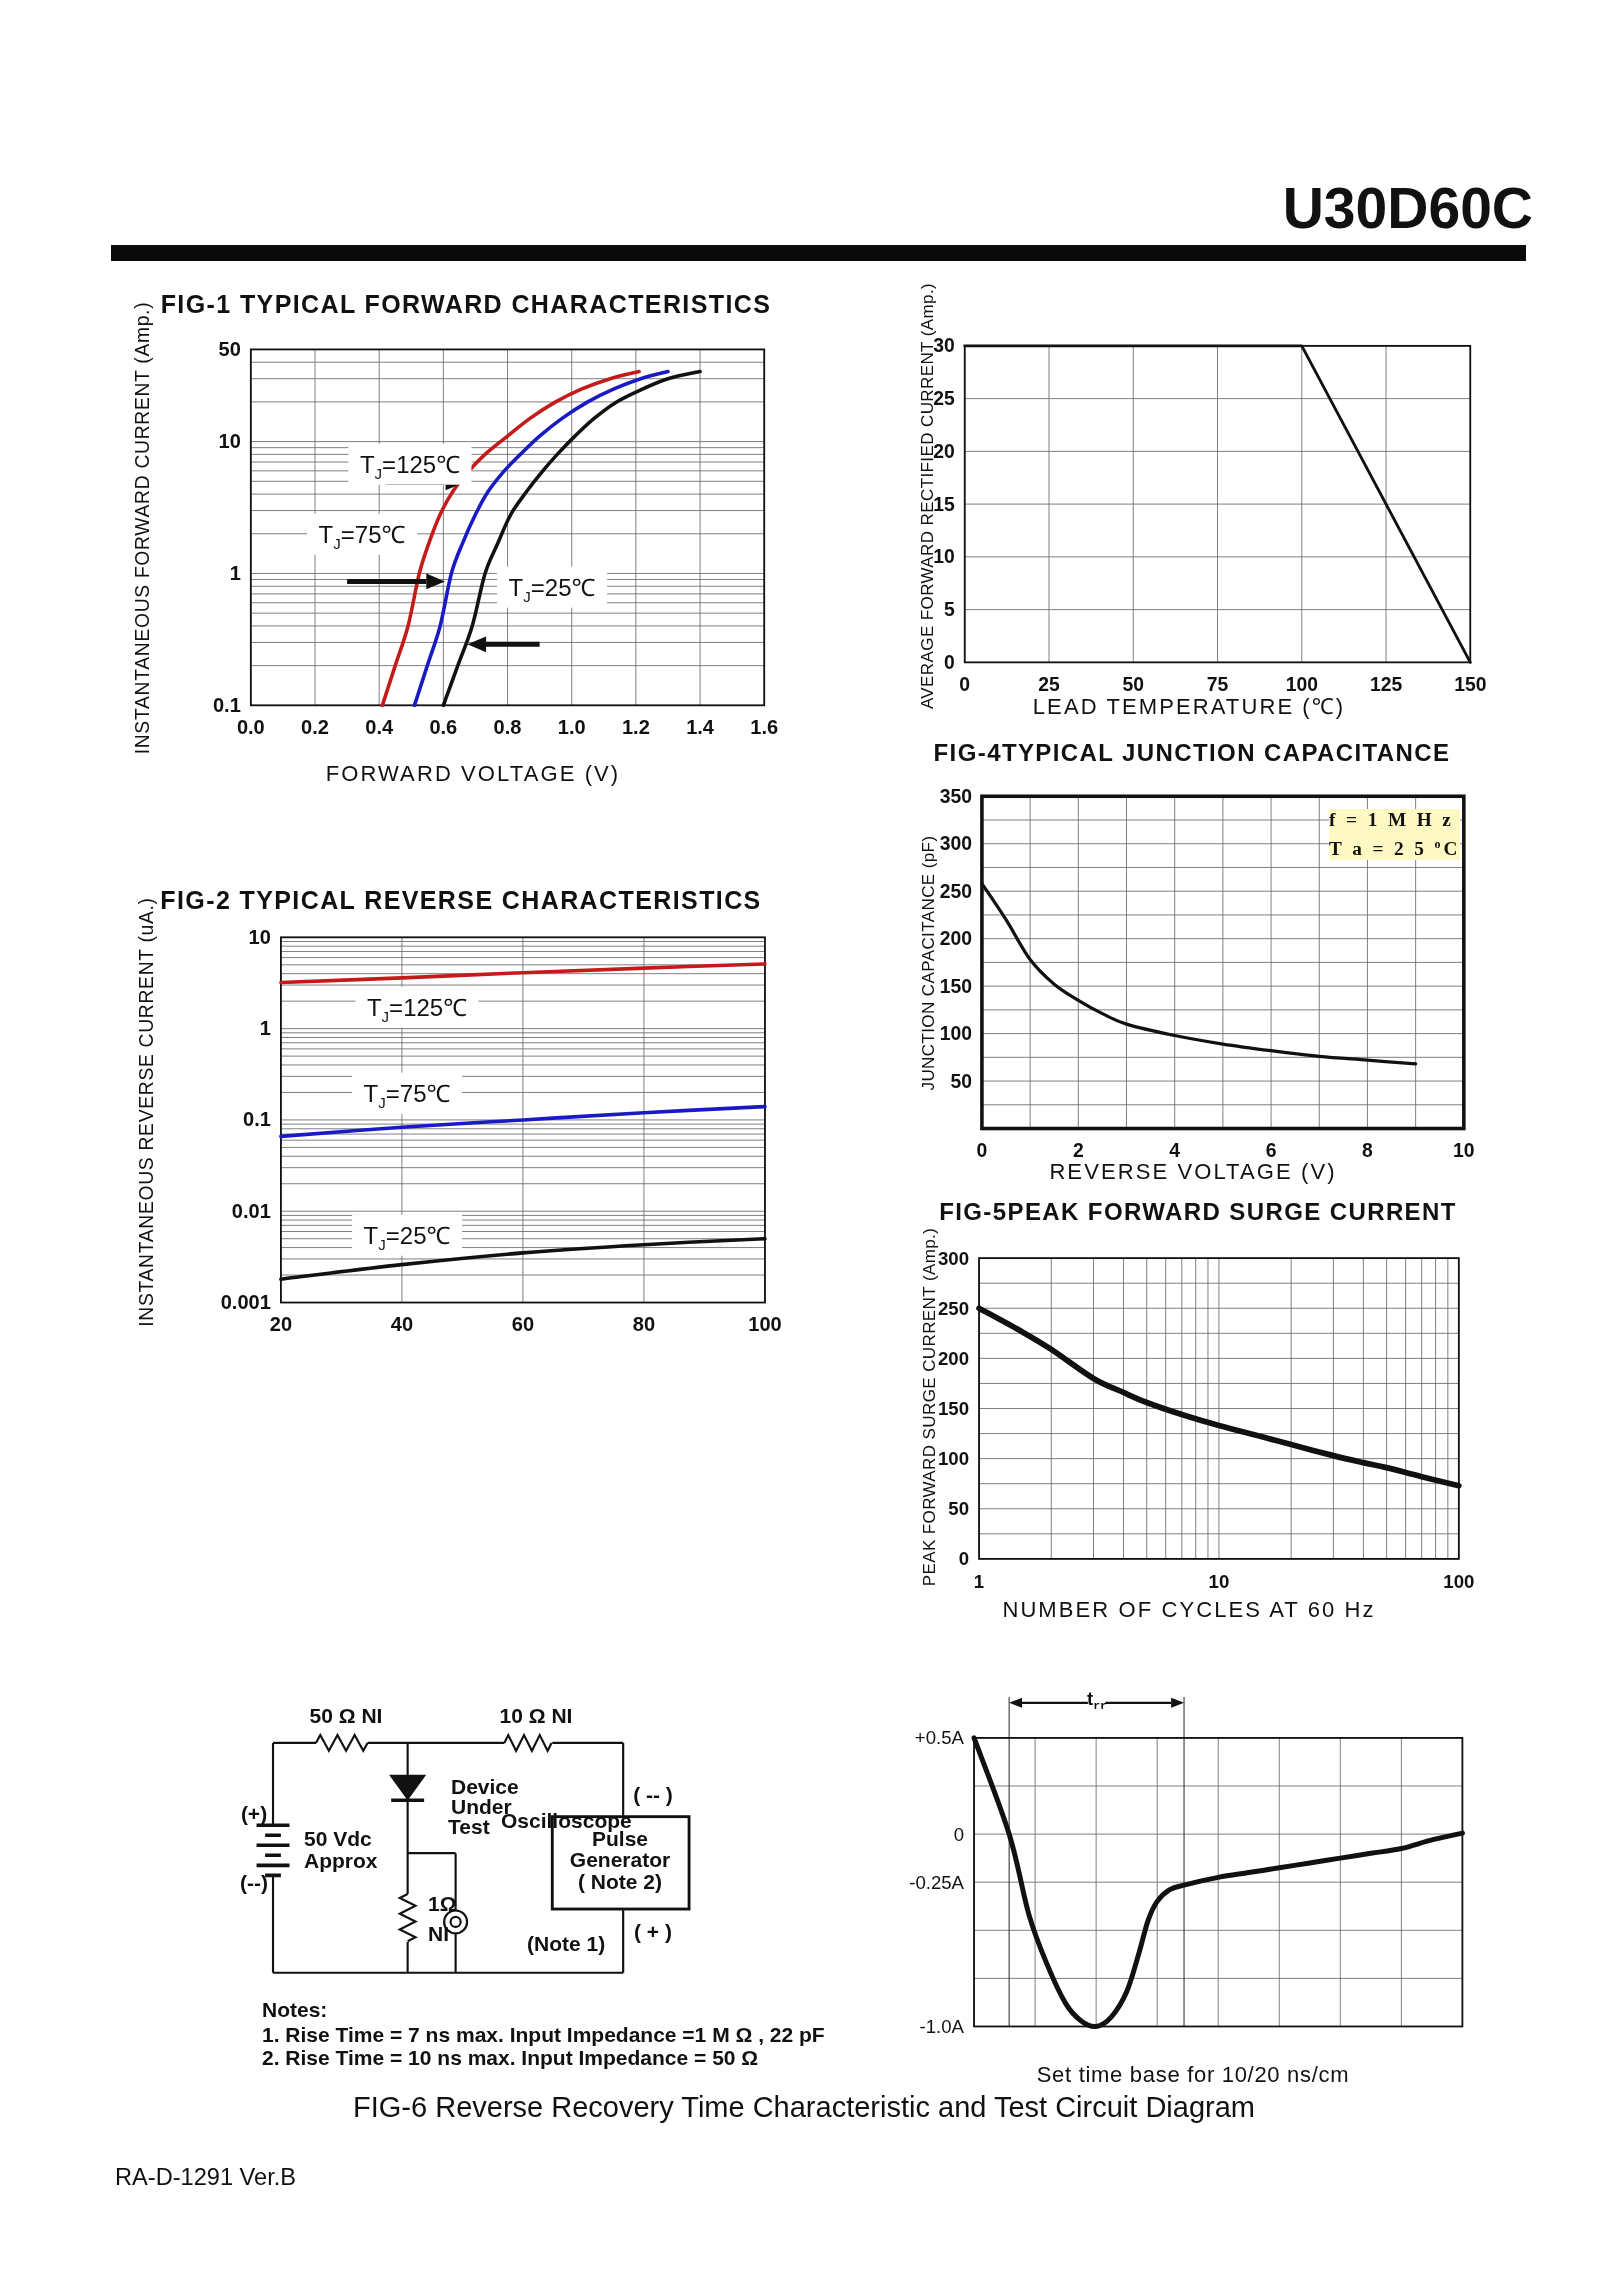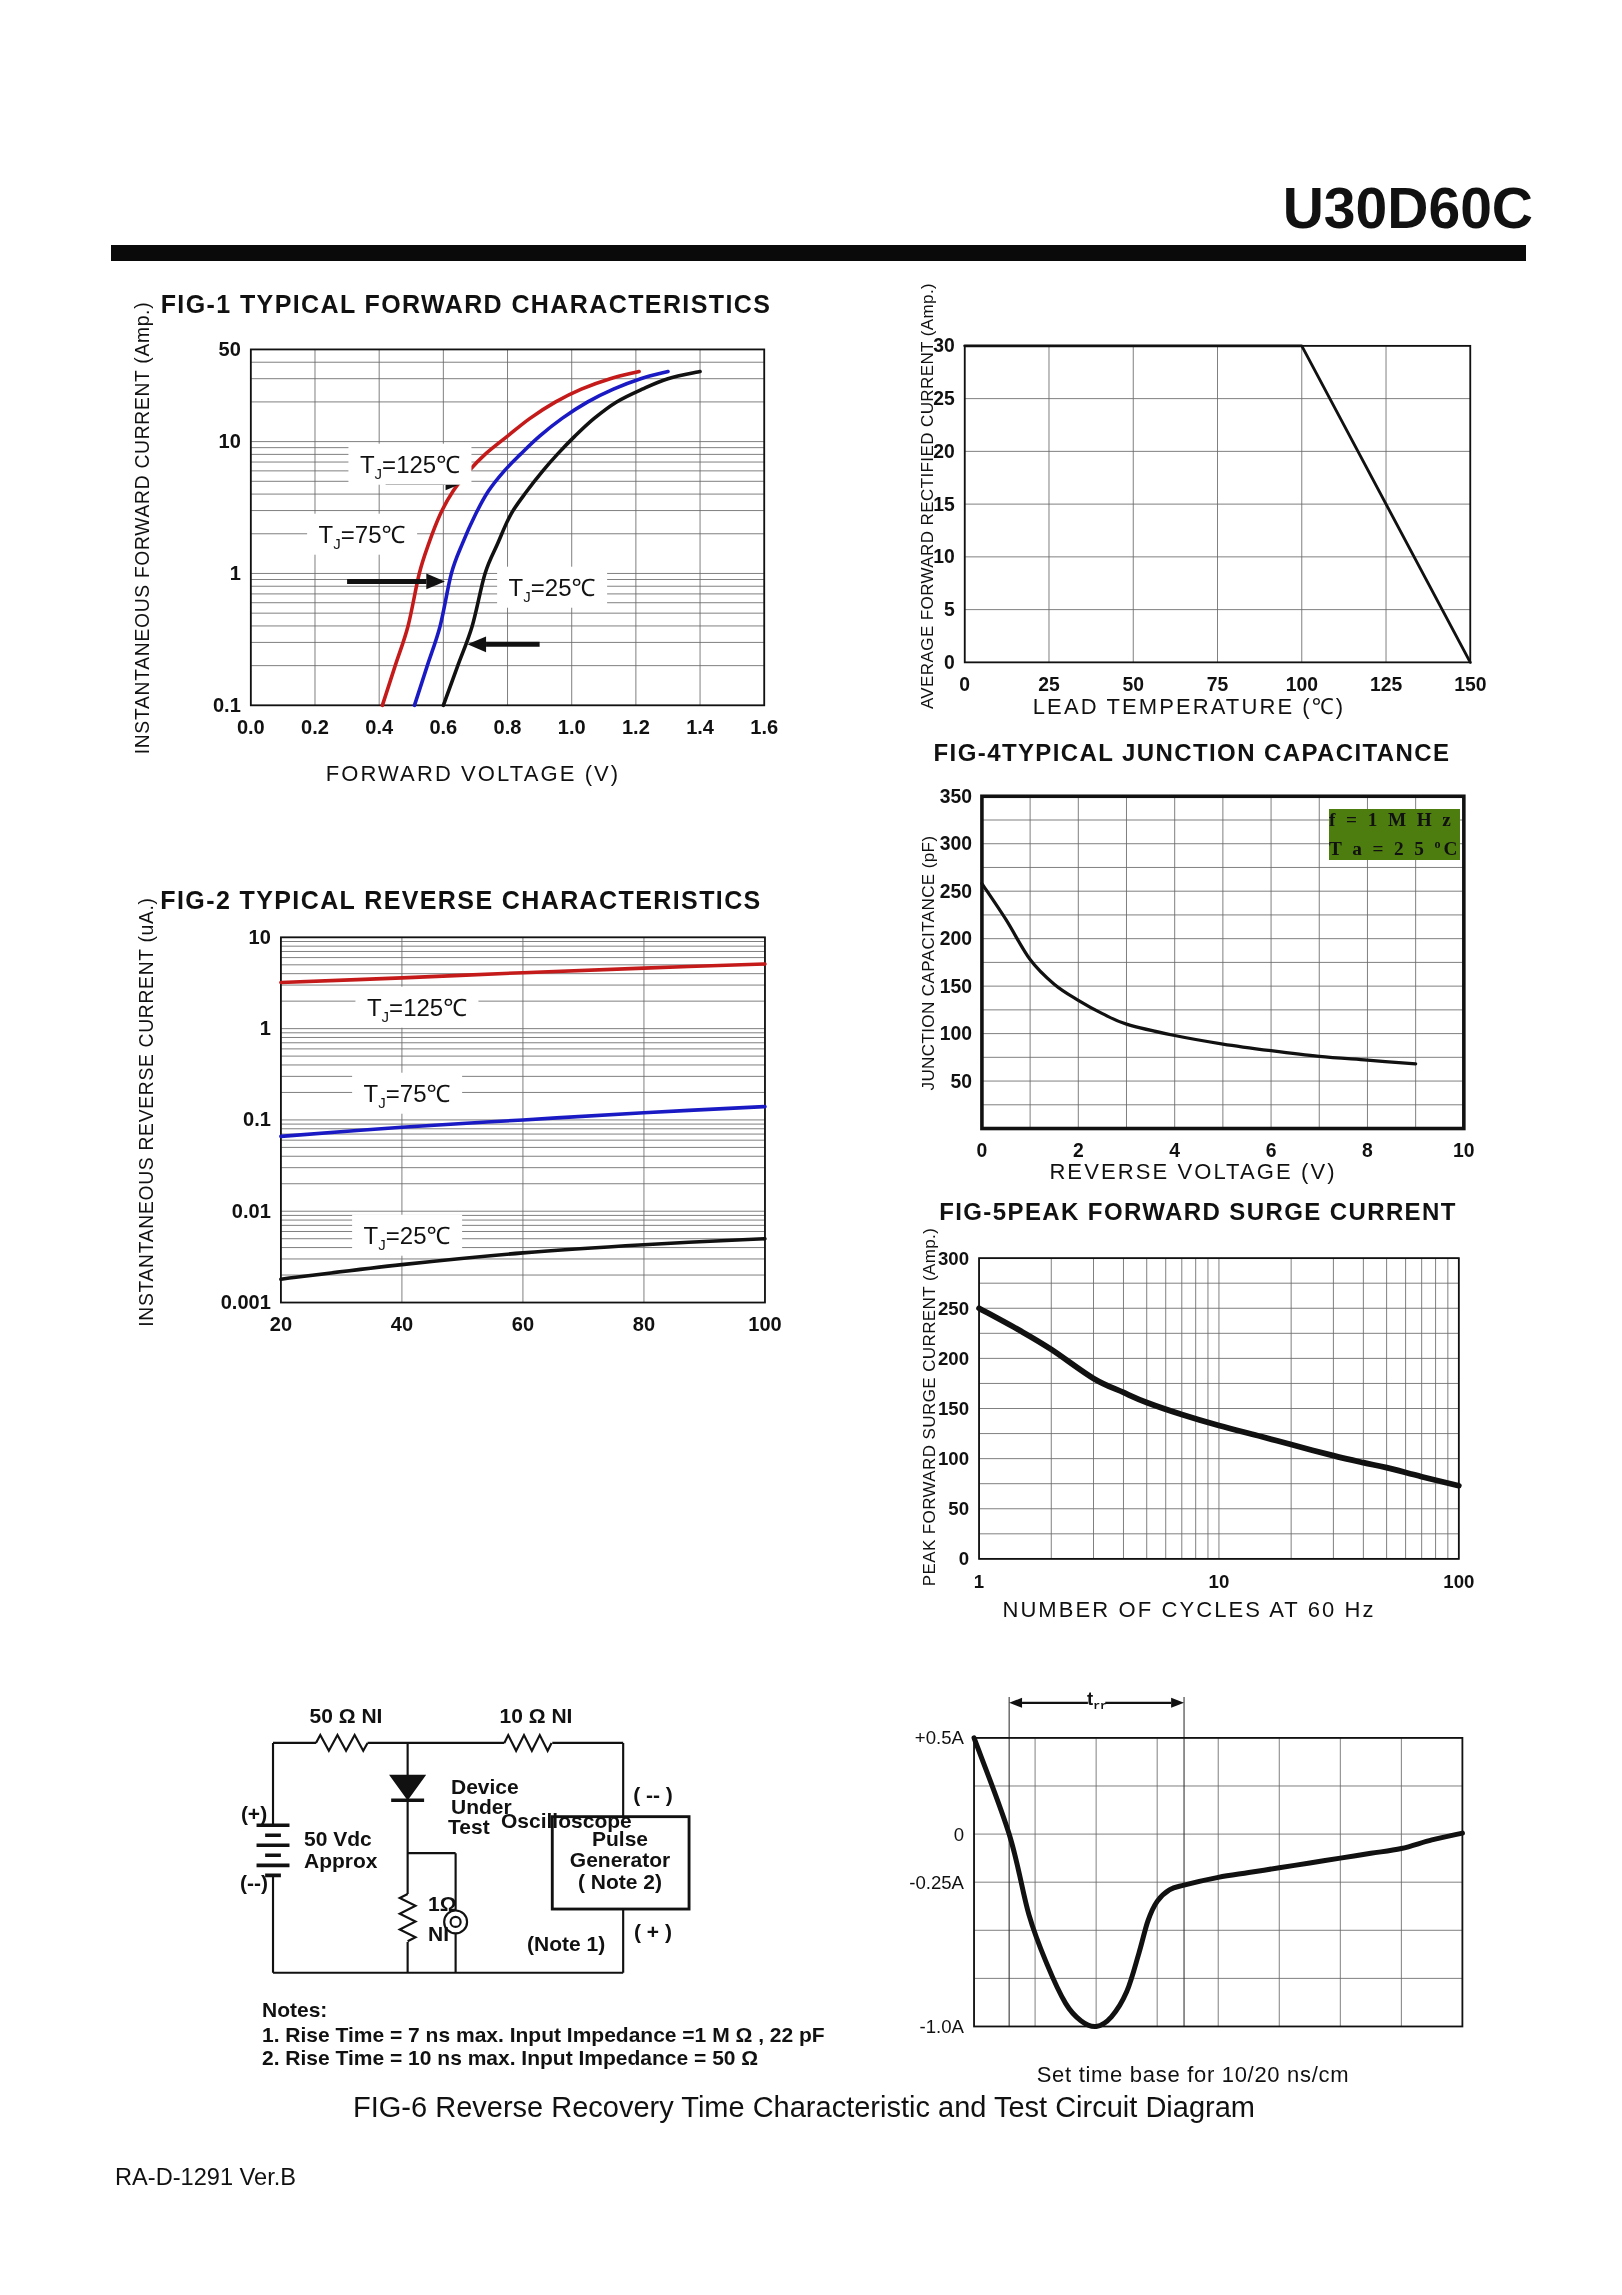--- a/index.html
+++ b/index.html
@@ -348,21 +348,21 @@
   <div class="ov ctr curvelab" style="left:417px;top:1007px;"><span>T</span><sub>J</sub><span>=125℃</span></div>
   <div class="ov ctr curvelab" style="left:407px;top:1093px;"><span>T</span><sub>J</sub><span>=75℃</span></div>
   <div class="ov ctr curvelab" style="left:407px;top:1235px;"><span>T</span><sub>J</sub><span>=25℃</span></div>
 
   <div class="ov vlab ytitle-sm" style="left:928px;top:496px;">AVERAGE FORWARD RECTIFIED CURRENT (Amp.)</div>
   <div class="ov ctr xtitle" style="left:1189px;top:705px;">LEAD TEMPERATURE (℃)</div>
 
   <div class="ov ctr figtitle" style="left:1192px;top:753px;font-size:24px;">FIG-4TYPICAL JUNCTION CAPACITANCE</div>
   <div class="ov vlab ytitle-sm" style="left:929px;top:963px;">JUNCTION CAPACITANCE (pF)</div>
   <div class="ov ctr xtitle" style="left:1193px;top:1172px;">REVERSE VOLTAGE (V)</div>
-  <div class="ov annser" style="left:1329px;top:809px;background:#4d7c0f;">
+  <div class="ov annser" style="left:1329px;top:809px;background:#fef9c3;">
     <div>f = 1 M H z</div>
     <div style="margin-top:5.7px;"><span>T a = 2 5</span> <sup style="font-size:12px;">o</sup><span>C</span></div>
   </div>
 
   <div class="ov ctr figtitle" style="left:1198px;top:1212px;font-size:24px;">FIG-5PEAK FORWARD SURGE CURRENT</div>
   <div class="ov vlab ytitle-sm" style="left:930px;top:1407px;">PEAK FORWARD SURGE CURRENT (Amp.)</div>
   <div class="ov ctr xtitle" style="left:1189px;top:1610px;">NUMBER OF CYCLES AT 60 Hz</div>
 
   <div class="ov ctr" style="left:1097px;top:1700px;font-size:18.6px;font-weight:bold;"><span>t</span><sub style="font-size:11.5px;font-family:Liberation Mono, monospace;">rr</sub></div>
   <div class="ov ctr" style="left:1193px;top:2075px;font-size:22px;letter-spacing:0.7px;">Set time base for 10/20 ns/cm</div>

